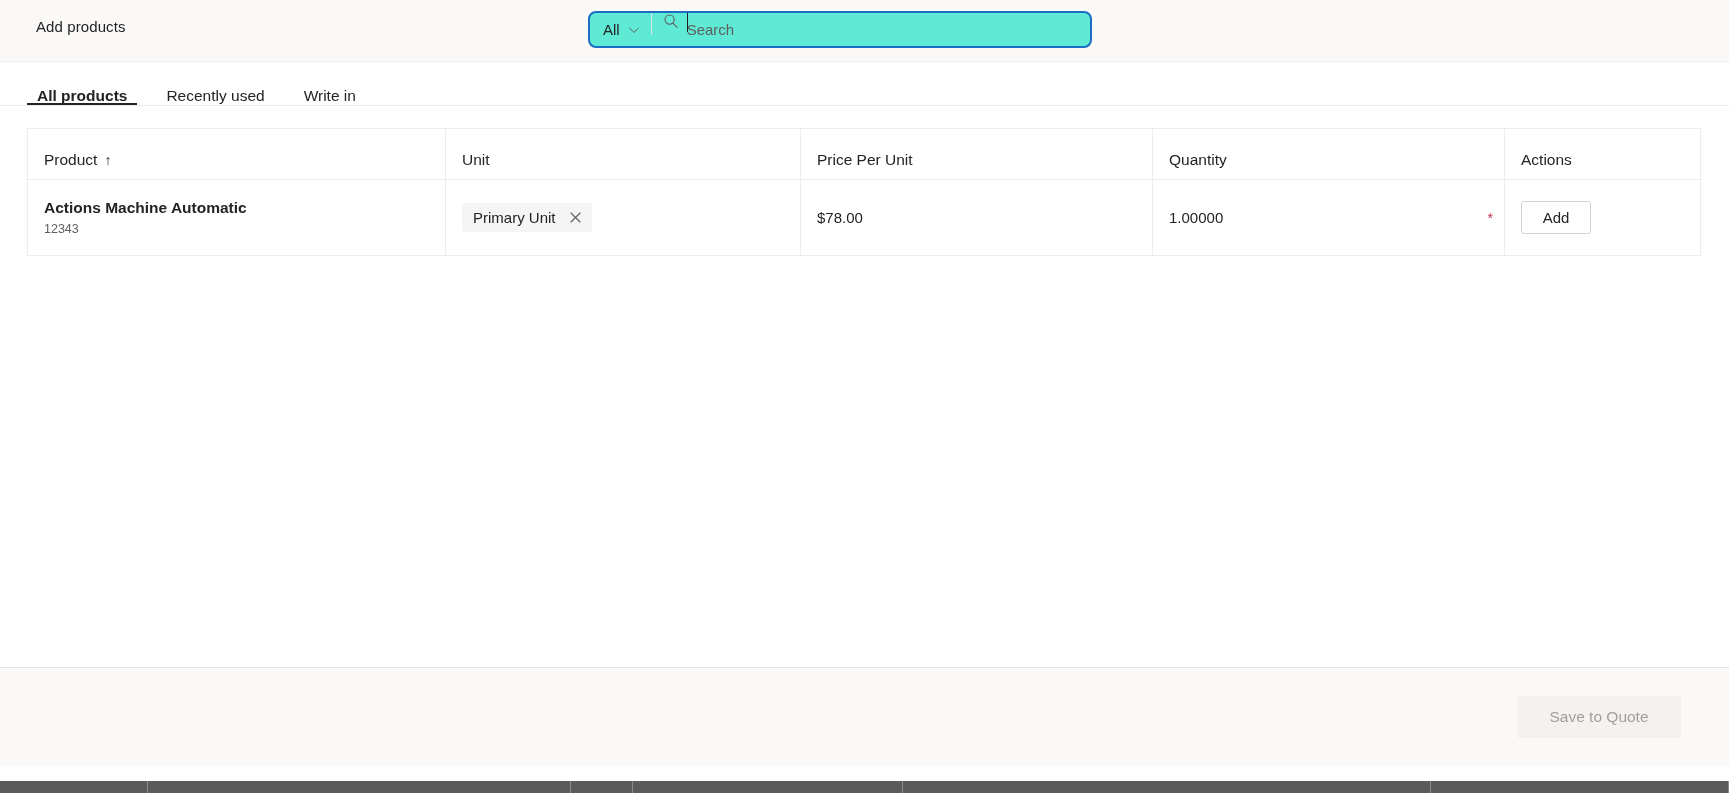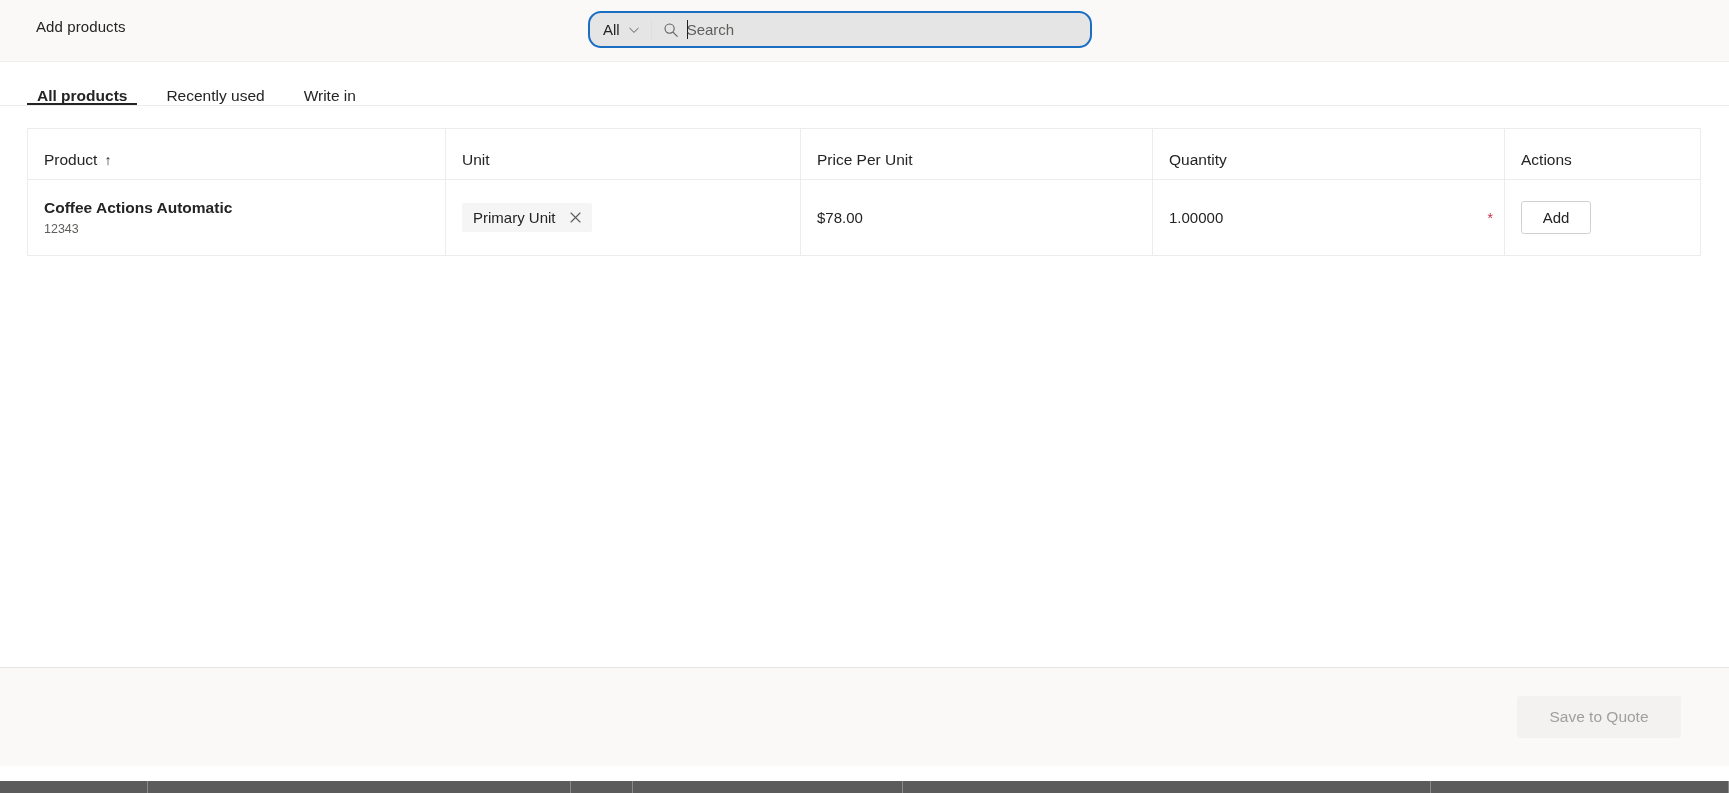--- a/index.html
+++ b/index.html
@@ -48,24 +48,24 @@
   }
 
   .searchwrap {
     position: absolute;
     left: 588px;
     top: 11px;
     width: 504px;
     height: 37px;
     box-sizing: border-box;
     border: 2px solid #1b6ec2;
-    border-radius: 13px;
-    background: #e5e5e5;
-    display: flex;
-    align-items: center;
+    border-radius: 8px;
+    background: #5eead4;
+    display: flex;
+    align-items: flex-start;
   }
   .search-scope {
     display: flex;
     align-items: center;
     gap: 8px;
     padding: 0 11px 0 13px;
     height: 100%;
     cursor: pointer;
     user-select: none;
   }
@@ -385,21 +385,21 @@
             <span>Quantity</span>
           </th>
           <th>
             <span>Actions</span>
           </th>
         </tr>
       </thead>
       <tbody>
         <tr>
           <td>
-            <div class="prod-name">Coffee Actions Automatic</div>
+            <div class="prod-name">Actions Machine Automatic</div>
             <div class="prod-sub">12343</div>
           </td>
           <td>
             <span class="pill">
               <span>Primary Unit</span>
               <span>
                 <svg class="pill-x" viewBox="0 0 13 13" fill="none" aria-hidden="true">
                   <path d="M2 2 L11 11 M11 2 L2 11" stroke="#605e5c" stroke-width="1.15" stroke-linecap="round"></path>
                 </svg>
               </span>

